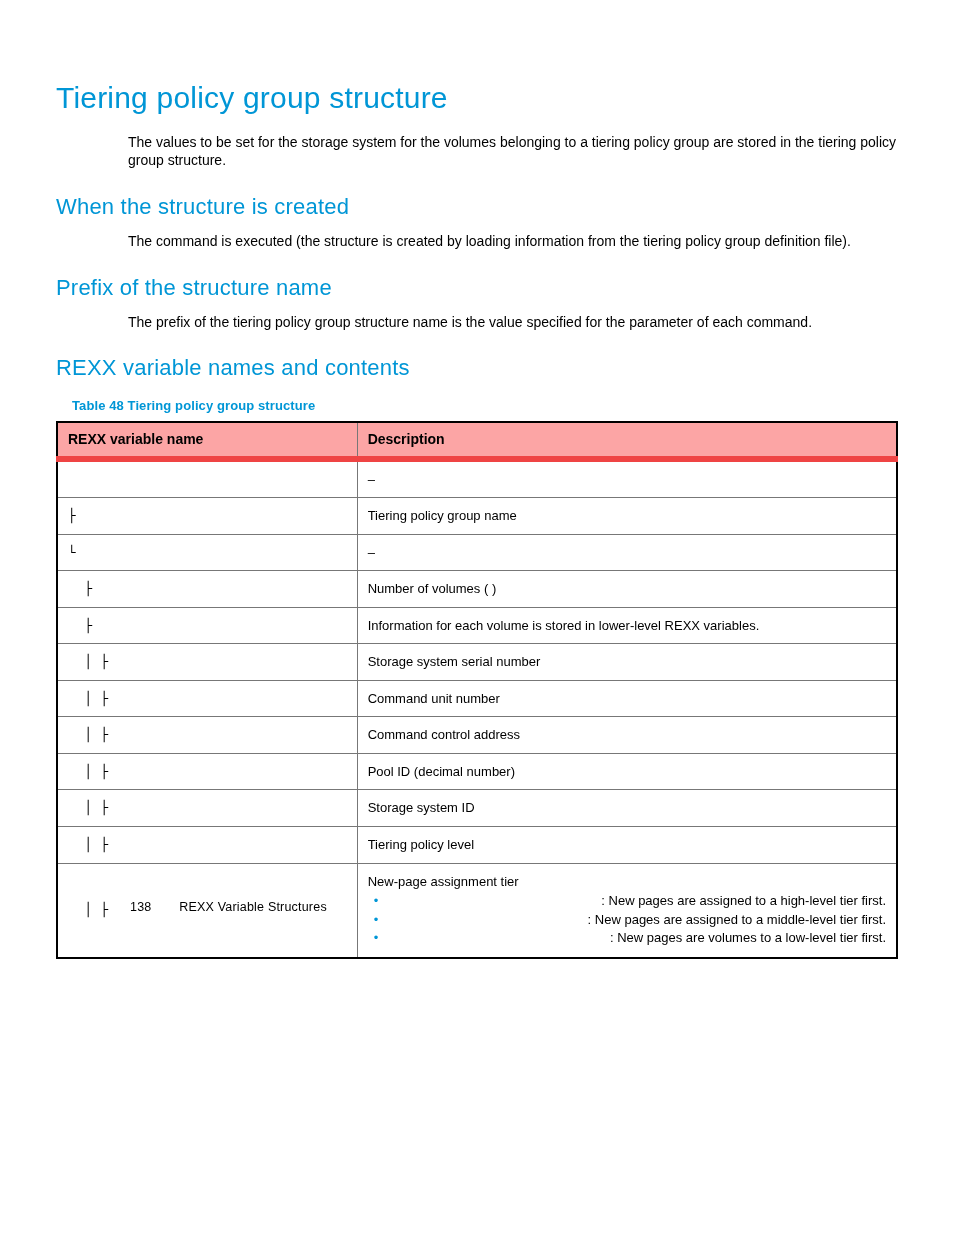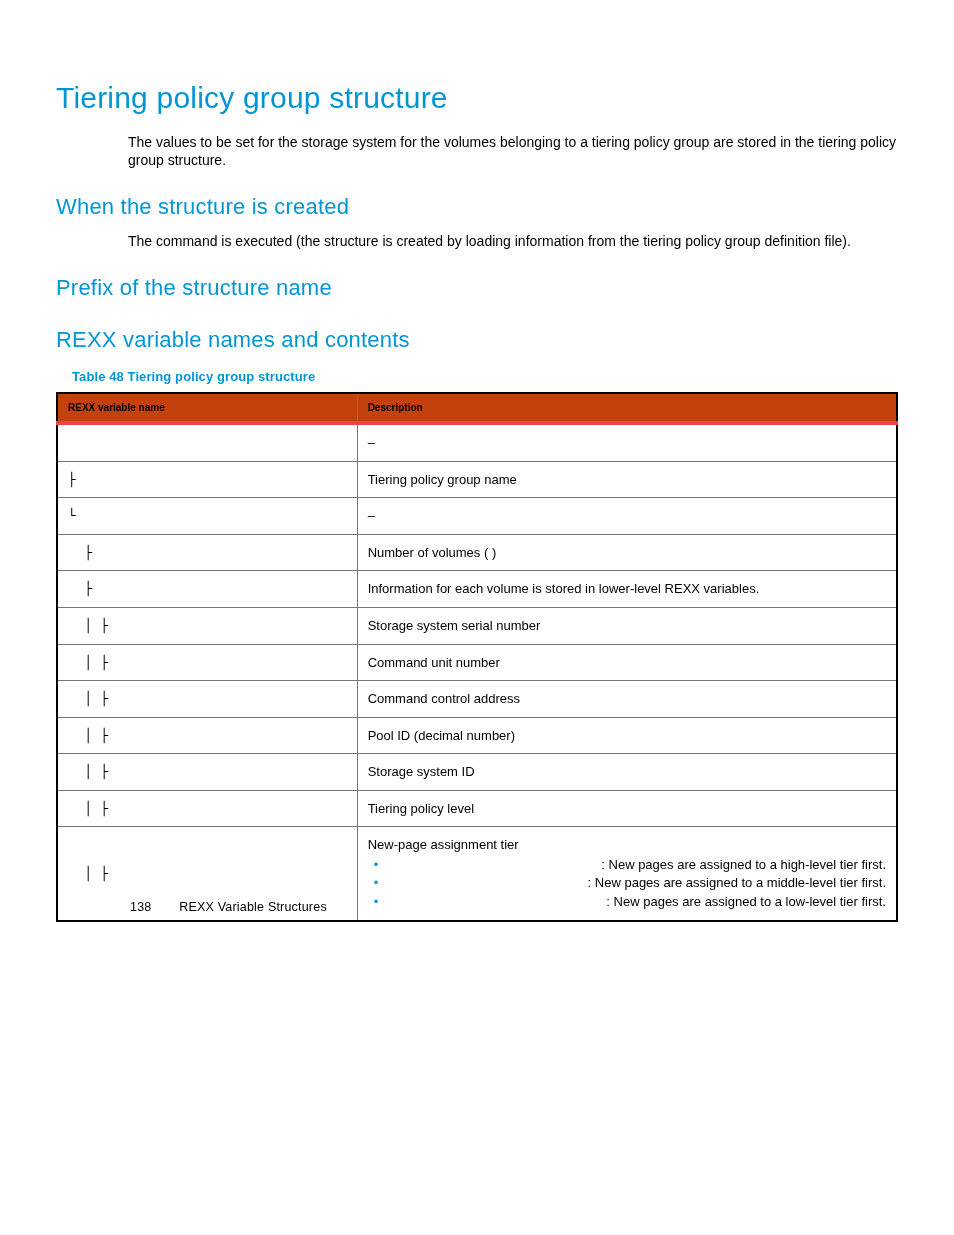--- a/index.html
+++ b/index.html
@@ -51,24 +51,24 @@
   table.struct {
     border-collapse: collapse;
     width: 100%;
     table-layout: fixed;
     border: 2px solid #000;
     font-size: 13px;
   }
   table.struct th {
     text-align: left;
     padding: 7px 10px;
-    border-bottom: 4px solid #ef4444;
+    border-bottom: 6px solid #ef4444;
     font-weight: 700;
-    font-size: 10px;
-    background: #c2410c;
+    font-size: 14px;
+    background: #fca5a5;
   }
   table.struct th + th,
   table.struct td + td {
     border-left: 1px solid #777;
   }
   table.struct thead th:first-child { width: 35%; }
   table.struct thead th:last-child  { width: 65%; }
   table.struct td {
     padding: 9px 10px;
     border-top: 1px solid #777;
@@ -115,20 +115,21 @@
 <div class="page">
 
   <h1 class="title">Tiering policy group structure</h1>
 
   <p class="para">The values to be set for the storage system for the volumes belonging to a tiering policy group are stored in the tiering policy group structure.</p>
 
   <h2 class="subhead">When the structure is created</h2>
   <p class="para">The                command is executed (the structure is created by loading information from the tiering policy group definition file).</p>
 
   <h2 class="subhead">Prefix of the structure name</h2>
+  <p class="para">The prefix of the tiering policy group structure name is the value specified for the              parameter of each command.</p>
 
   <h2 class="subhead">REXX variable names and contents</h2>
 
   <div class="table-caption">Table 48 Tiering policy group structure</div>
 
   <table class="struct">
     <thead>
       <tr>
         <th>REXX variable name</th>
         <th>Description</th>
@@ -179,21 +180,21 @@
           <td><span class="tree">    │  ├</span></td>
           <td class="desc">Tiering policy level</td>
         </tr>
         <tr>
           <td><span class="tree">    │  ├</span></td>
           <td class="desc">
             <div>New-page assignment tier</div>
             <ul>
               <li>       : New pages are assigned to a high-level tier first.</li>
               <li>          : New pages are assigned to a middle-level tier first.</li>
-              <li>       : New pages are assigned to a low-level tier first.</li>
+              <li>       : New pages are volumes to a low-level tier first.</li>
             </ul>
           </td>
         </tr>
       </tbody>
   </table>
 
   <div class="footer">
     <span class="pn">138</span>
     <span>REXX Variable Structures</span>
   </div>

